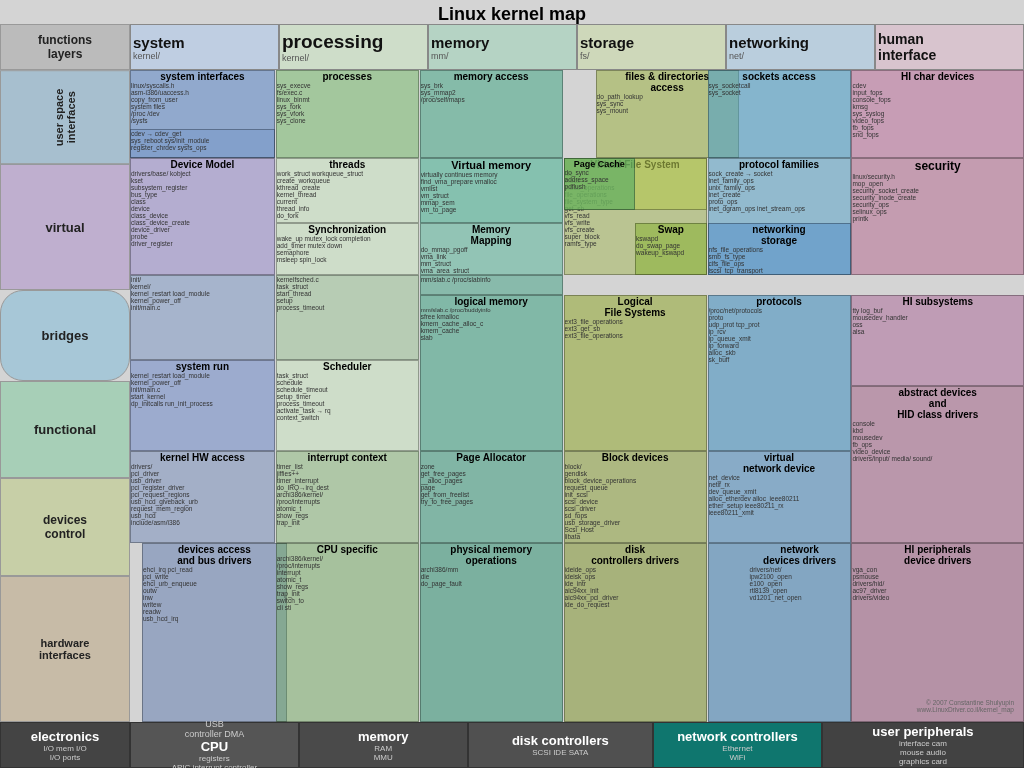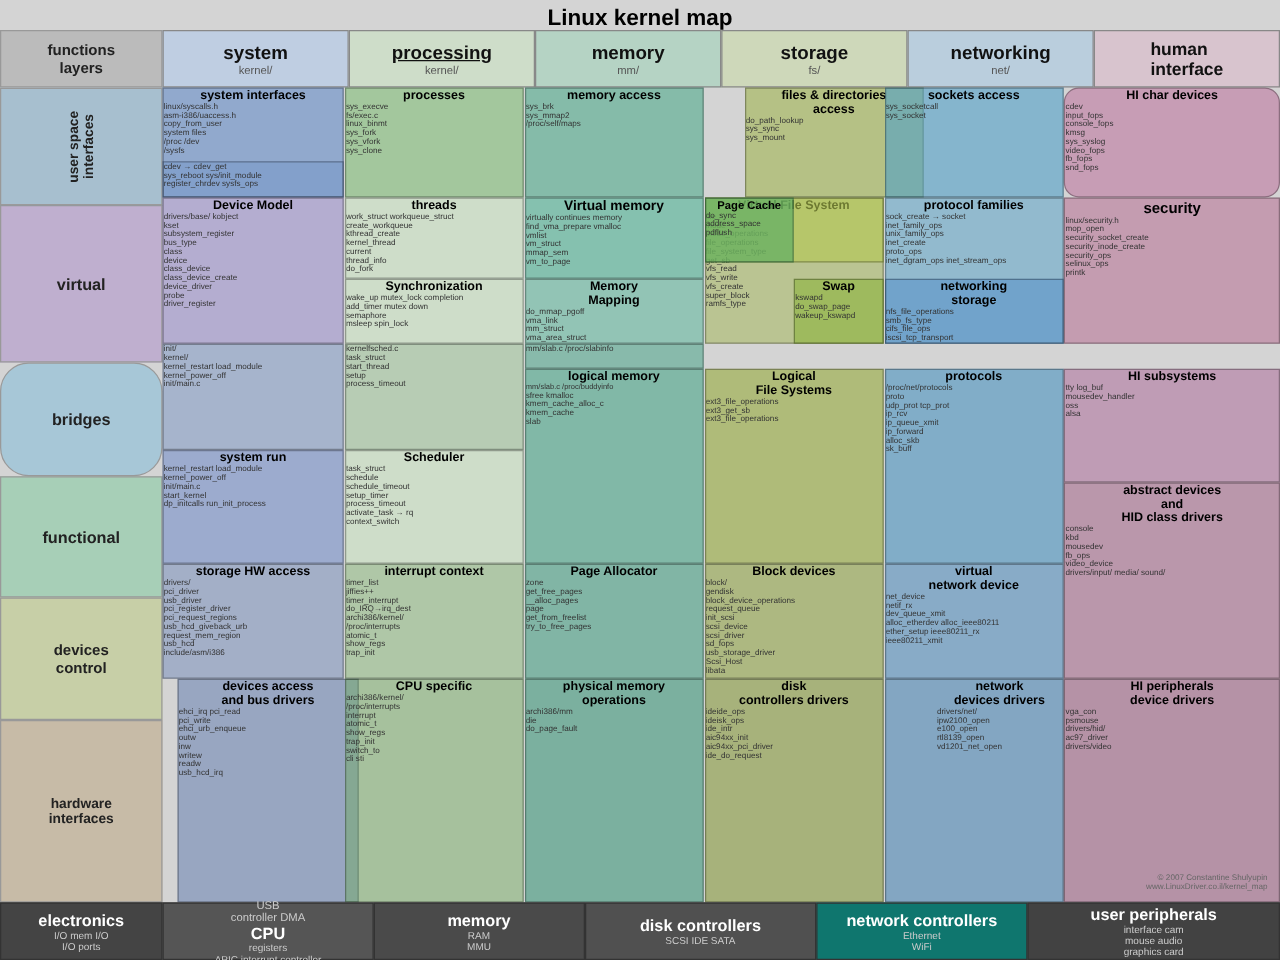--- a/index.html
+++ b/index.html
@@ -55,21 +55,20 @@
       top: 24px;
       left: 130px;
       right: 0;
       height: 46px;
       display: flex;
     }
     .col-header {
       flex: 1;
       display: flex;
       flex-direction: column;
-      align-items: center;
       justify-content: center;
       font-weight: bold;
       font-size: 14px;
       border: 1px solid #888;
       color: #111;
       padding: 2px;
     }
     .col-header .sub-path {
       font-size: 9px;
       font-weight: normal;
@@ -188,21 +187,21 @@
       <span>hardware<br>interfaces</span>
     </div>
   </div>
 
   <div class="col-headers">
     <div class="col-header bg-system">
       <span style="font-size:15px;">system</span>
       <span class="sub-path">kernel/</span>
     </div>
     <div class="col-header bg-processing">
-      <span style="font-size:15px;text-decoration:underline;">processing</span>
+      <span style="font-size:19px;">processing</span>
       <span class="sub-path">kernel/</span>
     </div>
     <div class="col-header bg-memory">
       <span style="font-size:15px;">memory</span>
       <span class="sub-path">mm/</span>
     </div>
     <div class="col-header bg-storage">
       <span style="font-size:15px;">storage</span>
       <span class="sub-path">fs/</span>
     </div>
@@ -237,21 +236,21 @@
     <div class="cell bg-dark-storage" style="left:48.5%; top:0; width:16%; height:13.5%;">
       <div class="cell-title">files &amp; directories<br>access</div>
       <div class="tiny-text">do_path_lookup<br>sys_sync<br>sys_mount</div>
     </div>
 
     <div class="cell bg-dark-networking" style="left:64.6%; top:0; width:16%; height:13.5%;">
       <div class="cell-title">sockets access</div>
       <div class="tiny-text">sys_socketcall<br>sys_socket</div>
     </div>
 
-    <div class="cell bg-dark-human" style="left:80.7%; top:0; width:19.3%; height:13.5%;border-radius:12px;">
+    <div class="cell bg-dark-human" style="left:80.7%; top:0; width:19.3%; height:13.5%;">
       <div class="cell-title">HI char devices</div>
       <div class="tiny-text">cdev<br>input_fops<br>console_fops</div>
       <div class="tiny-text">kmsg<br>sys_syslog<br>video_fops<br>fb_fops<br>snd_fops</div>
     </div>
 
     <div class="cell" style="left:0; top:9%; width:16.2%; height:4.5%; background:rgba(100,140,200,0.3);">
       <div class="tiny-text">cdev → cdev_get<br>sys_reboot  sys/init_module<br>register_chrdev  sysfs_ops</div>
     </div>
 
     <div class="cell" style="left:0; top:13.5%; width:16.2%; height:18%; background:rgba(120,100,200,0.35);">
@@ -349,21 +348,21 @@
     </div>
 
     <div class="cell" style="left:0; top:31.5%; width:16.2%; height:13%; background:rgba(80,120,190,0.35);">
       <div class="tiny-text">init/<br>kernel/<br>kernel_restart  load_module<br>kernel_power_off<br>init/main.c</div>
     </div>
     <div class="cell" style="left:16.3%; top:31.5%; width:16%; height:13%; background:rgba(130,190,120,0.35);">
       <div class="tiny-text">kernelfsched.c<br>task_struct<br>start_thread<br>setup<br>process_timeout</div>
     </div>
 
     <div class="cell" style="left:0; top:58.5%; width:16.2%; height:14%; background:rgba(90,120,180,0.4);">
-      <div class="cell-title">storage HW access</div>
+      <div class="cell-title">kernel HW access</div>
       <div class="tiny-text">drivers/<br>pci_driver<br>usb_driver<br>pci_register_driver<br>pci_request_regions<br>usb_hcd_giveback_urb<br>request_mem_region<br>usb_hcd<br>include/asm/i386</div>
     </div>
 
     <div class="cell" style="left:16.3%; top:58.5%; width:16%; height:14%; background:rgba(120,180,100,0.4);">
       <div class="cell-title">interrupt context</div>
       <div class="tiny-text">timer_list<br>jiffies++<br>timer_interrupt<br>do_IRQ→irq_dest<br>archi386/kernel/<br>/proc/interrupts<br>atomic_t<br>show_regs<br>trap_init</div>
     </div>
 
     <div class="cell" style="left:32.4%; top:58.5%; width:16%; height:14%; background:rgba(60,155,125,0.55);">
       <div class="cell-title">Page Allocator</div>

